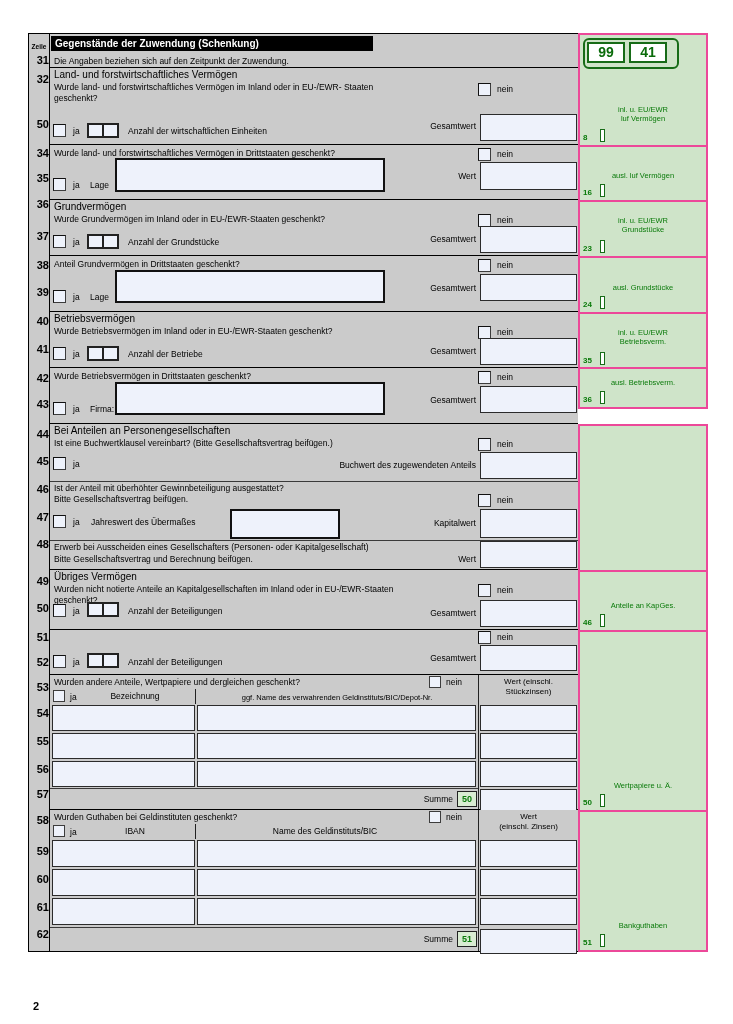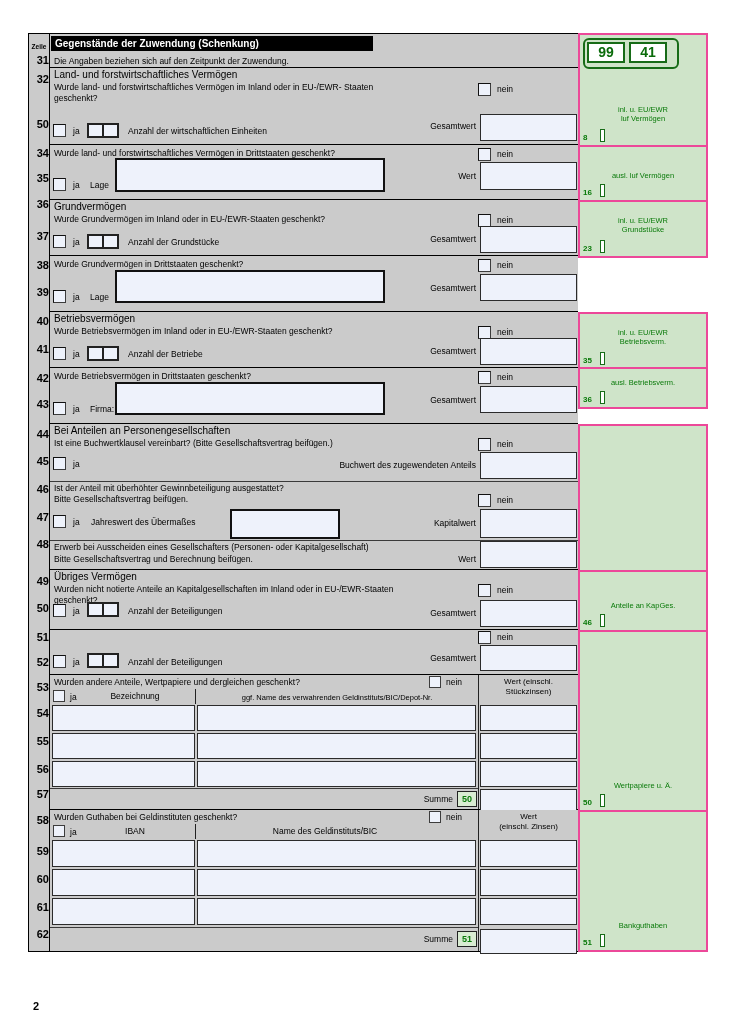--- a/index.html
+++ b/index.html
@@ -134,21 +134,21 @@
       <div class="cb" style="left:3px;top:35px"></div>
       <div class="t" style="left:23px;top:37px">ja</div>
       <div class="bx2" style="left:37px;top:34px">
           <i></i>
           <i></i>
         </div>
       <div class="t" style="left:78px;top:37px">Anzahl der Grundstücke</div>
     </div>
 
     <div class="band" style="height:56px">
-      <div class="t" style="left:4px;top:3px">Wurde Grundvermögen in Drittstaaten geschenkt?</div>
+      <div class="t" style="left:4px;top:3px">Anteil Grundvermögen in Drittstaaten geschenkt?</div>
       <div class="cb" style="left:428px;top:3px"></div>
       <div class="t" style="left:447px;top:4px">nein</div>
       <div class="fld2" style="left:65px;top:14px;width:270px;height:33px"></div>
       <div class="fld vf" style="top:18px;height:27px"></div>
       <div class="rl" style="left:328px;top:27px;width:98px">Gesamtwert</div>
       <div class="cb" style="left:3px;top:34px"></div>
       <div class="t" style="left:23px;top:36px">ja</div>
       <div class="t" style="left:40px;top:36px">Lage</div>
     </div>
 
@@ -308,20 +308,25 @@
       <div class="glabel" style="bottom:20px">ausl. luf Vermögen</div>
       <div class="gnum">16</div>
       <i class="gtick"></i>
     </div>
     <div class="gcell" style="top:167px;height:58px">
       <div class="glabel" style="bottom:22px">inl.  u. EU/EWR
 Grundstücke</div>
       <div class="gnum">23</div>
       <i class="gtick"></i>
     </div>
+    <div class="gcell" style="top:223px;height:58px">
+      <div class="glabel" style="bottom:20px">ausl. Grundstücke</div>
+      <div class="gnum">24</div>
+      <i class="gtick"></i>
+    </div>
     <div class="gcell" style="top:279px;height:58px">
       <div class="glabel" style="bottom:22px">inl. u. EU/EWR
 Betriebsverm.</div>
       <div class="gnum">35</div>
       <i class="gtick"></i>
     </div>
     <div class="gcell" style="top:334px;height:42px">
       <div class="glabel" style="bottom:20px">ausl. Betriebsverm.</div>
       <div class="gnum">36</div>
       <i class="gtick"></i>

